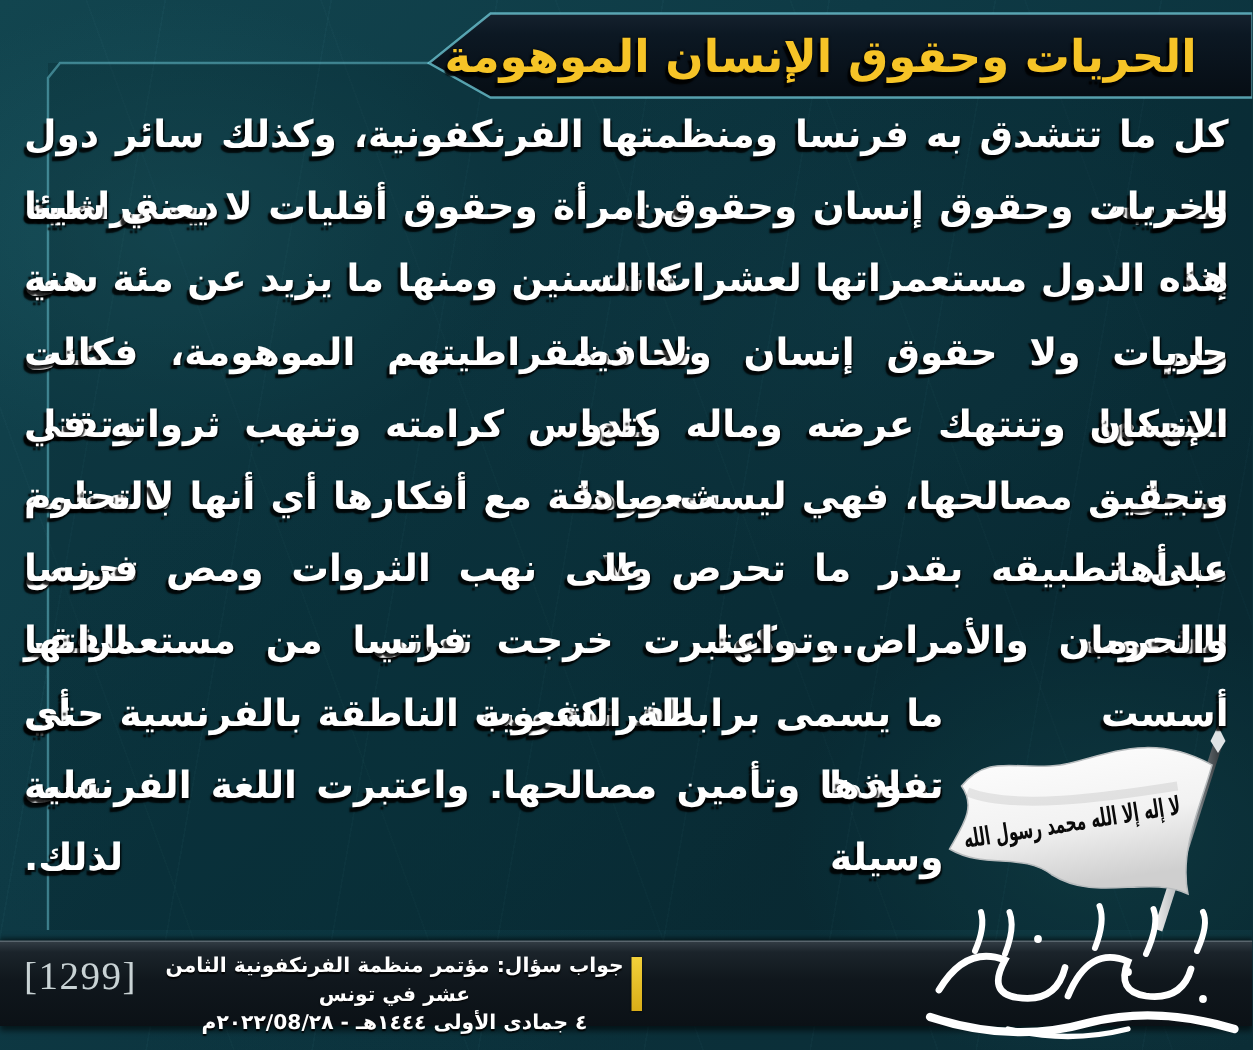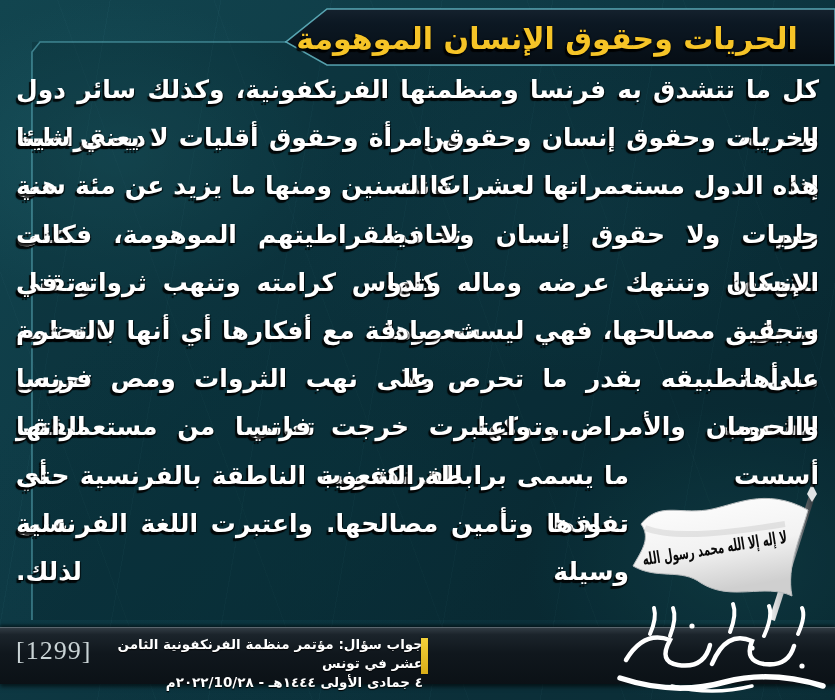--- a/index.html
+++ b/index.html
@@ -31,21 +31,21 @@
     border-top:1px solid #5a666e;
     box-shadow:0 -2px 3px rgba(0,0,0,.5), 0 3px 4px rgba(0,0,0,.55);
   }
   .issue-number{
     position:absolute;left:16px;top:8px;
     font-family:"Liberation Serif",serif;font-size:26px;color:#c9d3d5;
     letter-spacing:1px;
   }
   .source-block{
     position:absolute;right:412px;top:7px;width:320px;
-    direction:rtl;text-align:right;color:#ffffff;
+    direction:rtl;text-align:center;color:#ffffff;
     font-size:13.5px;font-weight:bold;line-height:19px;
     text-shadow:0 1px 1px #000;
   }
   .yellow-marker{
     position:absolute;left:421px;top:10px;width:7px;height:36px;
     background:linear-gradient(#f3d13a,#d9ad18);
     box-shadow:0 0 2px rgba(0,0,0,.8);
   }
   
   .decor{position:absolute;inset:0;z-index:2;pointer-events:none;}
@@ -74,21 +74,21 @@
 </head>
 <body>
 
 <div class="bg"></div>
 <div class="bg-grid"></div>
 
 <div class="footer">
   <div class="issue-number">[1299]</div>
   <div class="source-block">
     <div>جواب سؤال: مؤتمر منظمة الفرنكفونية الثامن عشر في تونس</div>
-    <div>٤ جمادى الأولى ١٤٤٤هـ - ٢٠٢٢/10/٢٨م</div>
+    <div>٤ جمادى الأولى ١٤٤٤هـ - ٢٠٢٢/08/٢٨م</div>
   </div>
   <div class="yellow-marker"></div>
 </div>
 
 <svg class="decor" width="835" height="700" viewBox="0 0 835 700">
   <defs>
     <linearGradient id="tbGrad" x1="0" y1="0" x2="0" y2="1">
       <stop offset="0" stop-color="#15222e"></stop>
       <stop offset="0.25" stop-color="#0c1823"></stop>
       <stop offset="1" stop-color="#060d14"></stop>

